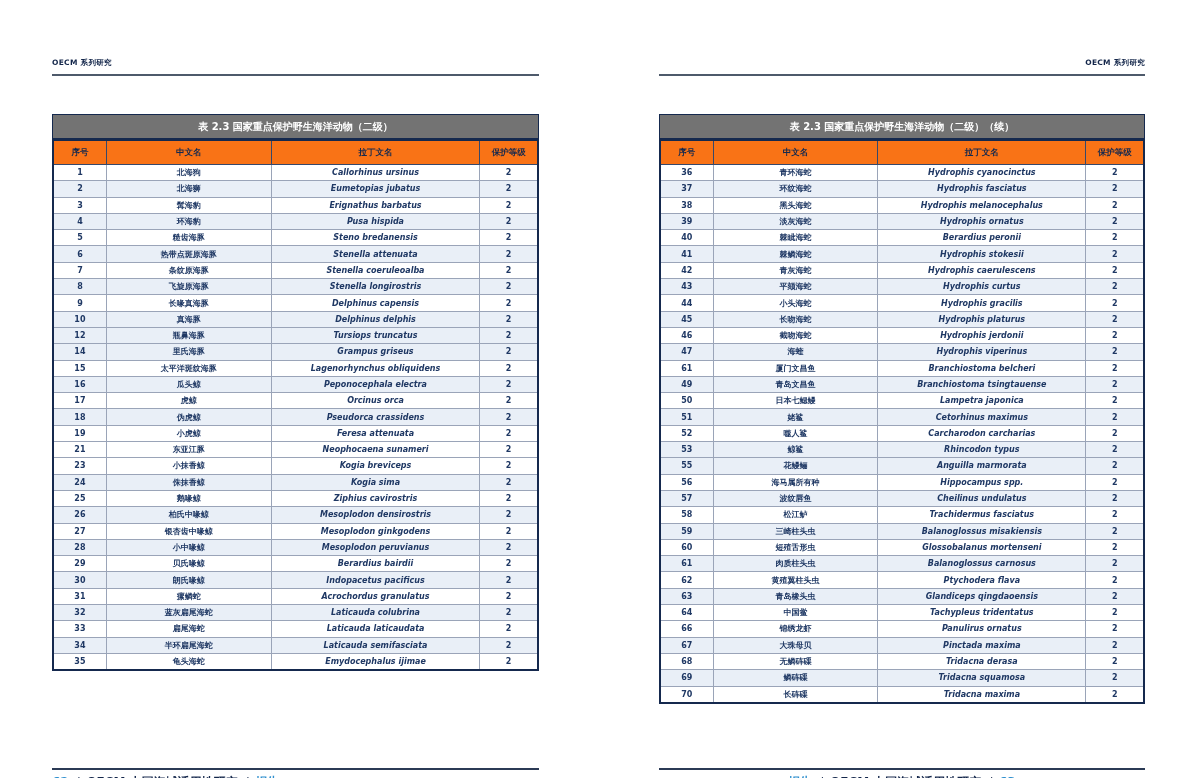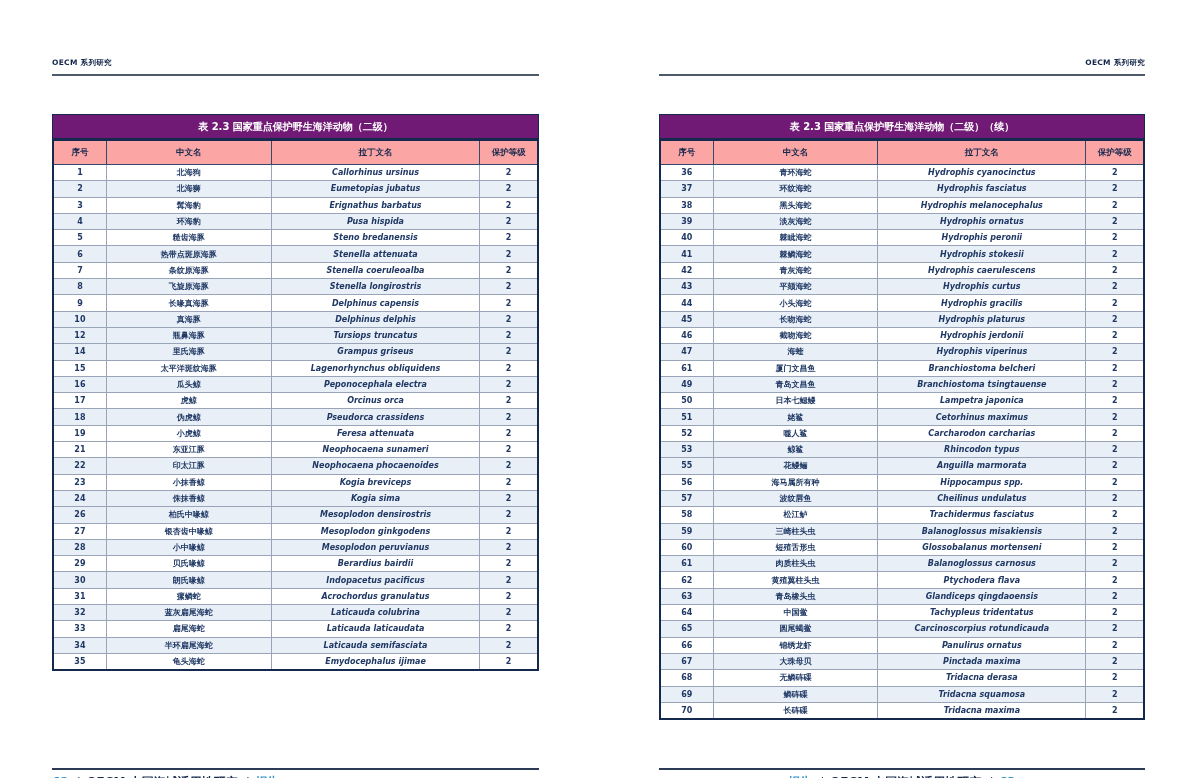--- a/index.html
+++ b/index.html
@@ -14,30 +14,30 @@
 
   .page-header{position:absolute;top:22px;left:0;right:0;}
   .page-header .hdr-text{
     font-size:7.5px;font-weight:bold;color:#13264a;letter-spacing:.3px;
   }
   .page-right .page-header .hdr-text{text-align:right;}
   .hdr-rule{margin-top:6px;border-top:2px solid #4e5a6b;height:0;}
 
   .doc-table-wrap{position:absolute;top:78px;left:0;right:0;}
   .title-bar{
-    background:#701a75;color:#ffffff;text-align:center;
+    background:#737373;color:#ffffff;text-align:center;
     font-size:10px;font-weight:bold;height:23px;line-height:23px;
     border:1px solid #15294e;
   }
   table.doc-table{
     width:100%;border-collapse:collapse;table-layout:fixed;
     border:2px solid #15294e;
   }
   table.doc-table th{
-    background:#fca5a5;color:#15294e;font-size:8.5px;font-weight:bold;
+    background:#f97316;color:#15294e;font-size:8.5px;font-weight:bold;
     height:23px;border:1px solid #36486b;padding:0;text-align:center;
   }
   table.doc-table td{
     font-size:8px;height:15.3px;padding:0;text-align:center;
     border:1px solid #9aa4b8;color:#1f3864;overflow:hidden;white-space:nowrap;
   }
   table.doc-table tr.alt td{background:#e9eff7;}
   td.col-no{font-weight:bold;}
   td.col-cn{font-weight:bold;}
   td.col-latin{font-weight:bold;font-style:italic;}
@@ -181,36 +181,36 @@
             <td class="col-cn">小虎鲸</td>
             <td class="col-latin">Feresa attenuata</td>
             <td class="col-grade">2</td>
           </tr>
           <tr>
             <td class="col-no">21</td>
             <td class="col-cn">东亚江豚</td>
             <td class="col-latin">Neophocaena sunameri</td>
             <td class="col-grade">2</td>
           </tr>
-          <tr class="alt">
-            <td class="col-no">22</td>
-            <td class="col-cn">印太江豚</td>
-            <td class="col-latin">Neophocaena phocaenoides</td>
-            <td class="col-grade">2</td>
-          </tr>
           <tr>
             <td class="col-no">23</td>
             <td class="col-cn">小抹香鲸</td>
             <td class="col-latin">Kogia breviceps</td>
             <td class="col-grade">2</td>
           </tr>
           <tr class="alt">
             <td class="col-no">24</td>
             <td class="col-cn">侏抹香鲸</td>
             <td class="col-latin">Kogia sima</td>
+            <td class="col-grade">2</td>
+          </tr>
+          <tr>
+            <td class="col-no">25</td>
+            <td class="col-cn">鹅喙鲸</td>
+            <td class="col-latin">Ziphius cavirostris</td>
             <td class="col-grade">2</td>
           </tr>
           <tr class="alt">
             <td class="col-no">26</td>
             <td class="col-cn">柏氏中喙鲸</td>
             <td class="col-latin">Mesoplodon densirostris</td>
             <td class="col-grade">2</td>
           </tr>
           <tr>
             <td class="col-no">27</td>
@@ -327,21 +327,21 @@
           </tr>
           <tr class="alt">
             <td class="col-no">39</td>
             <td class="col-cn">淡灰海蛇</td>
             <td class="col-latin">Hydrophis ornatus</td>
             <td class="col-grade">2</td>
           </tr>
           <tr>
             <td class="col-no">40</td>
             <td class="col-cn">棘眦海蛇</td>
-            <td class="col-latin">Hydrophis peronii</td>
+            <td class="col-latin">Berardius peronii</td>
             <td class="col-grade">2</td>
           </tr>
           <tr class="alt">
             <td class="col-no">41</td>
             <td class="col-cn">棘鳞海蛇</td>
             <td class="col-latin">Hydrophis stokesii</td>
             <td class="col-grade">2</td>
           </tr>
           <tr>
             <td class="col-no">42</td>
@@ -466,26 +466,20 @@
           <tr class="alt">
             <td class="col-no">63</td>
             <td class="col-cn">青岛橡头虫</td>
             <td class="col-latin">Glandiceps qingdaoensis</td>
             <td class="col-grade">2</td>
           </tr>
           <tr>
             <td class="col-no">64</td>
             <td class="col-cn">中国鲎</td>
             <td class="col-latin">Tachypleus tridentatus</td>
-            <td class="col-grade">2</td>
-          </tr>
-          <tr class="alt">
-            <td class="col-no">65</td>
-            <td class="col-cn">圆尾蝎鲎</td>
-            <td class="col-latin">Carcinoscorpius rotundicauda</td>
             <td class="col-grade">2</td>
           </tr>
           <tr>
             <td class="col-no">66</td>
             <td class="col-cn">锦绣龙虾</td>
             <td class="col-latin">Panulirus ornatus</td>
             <td class="col-grade">2</td>
           </tr>
           <tr class="alt">
             <td class="col-no">67</td>

